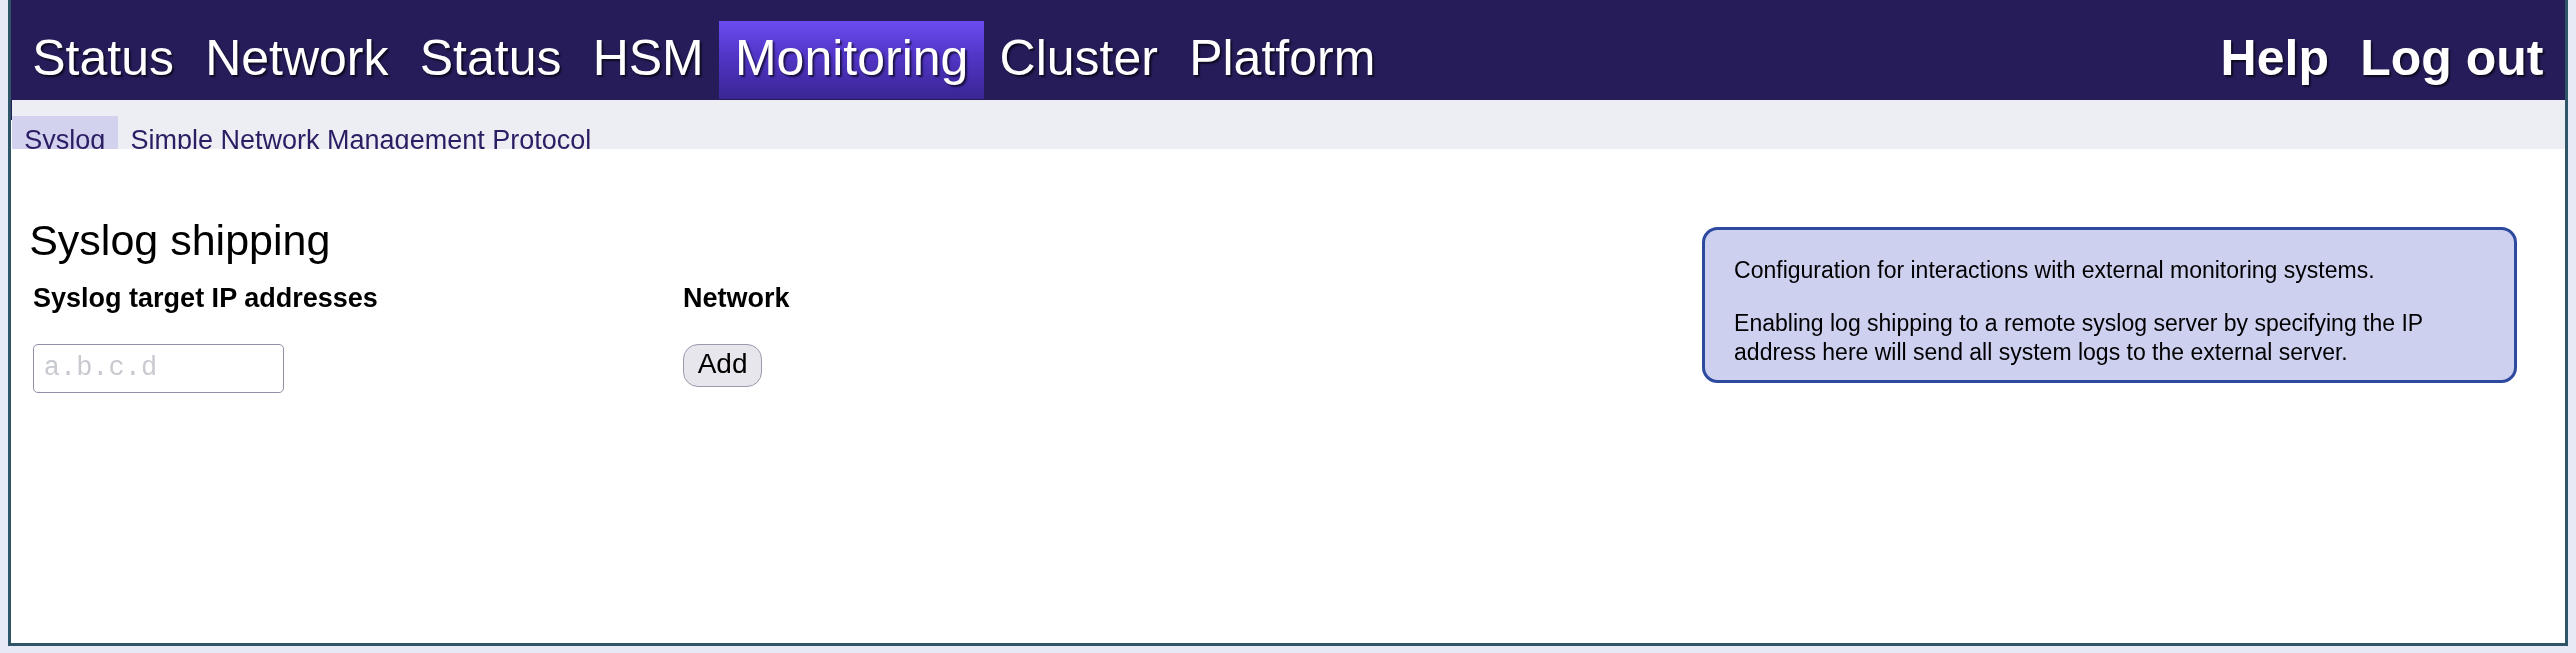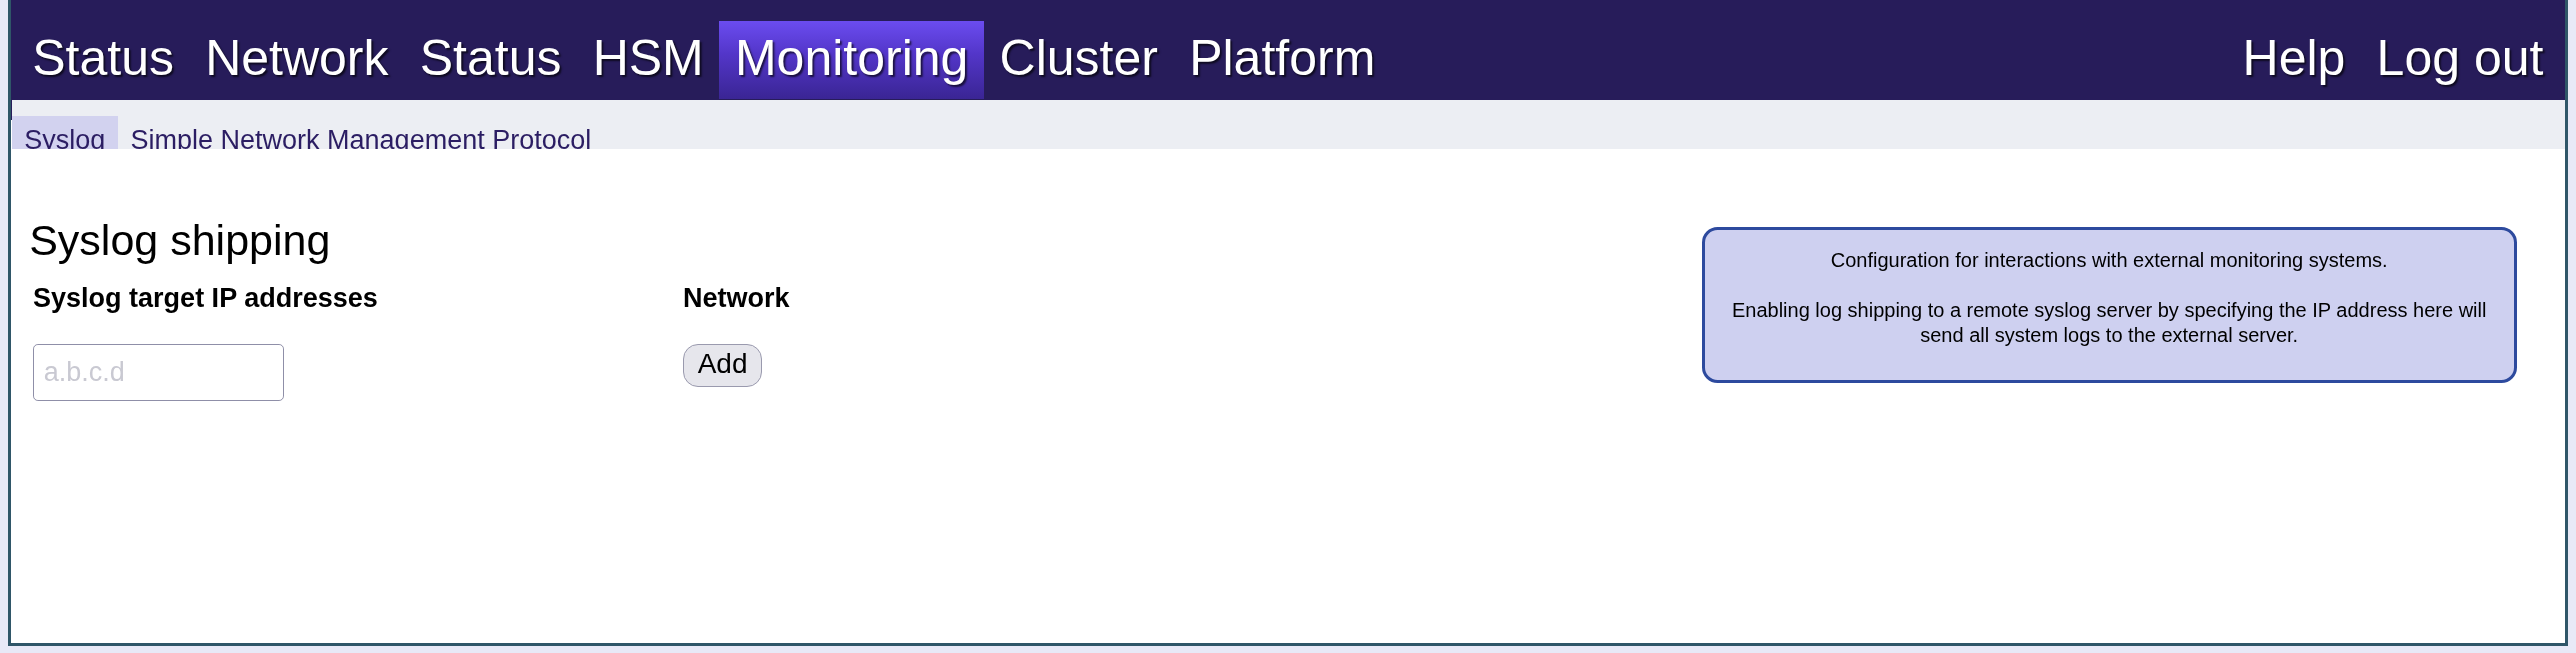--- a/index.html
+++ b/index.html
@@ -38,21 +38,21 @@
     width: 2560px;
     height: 120px;
     background: #271c5a;
     box-sizing: border-box;
     border-left: 3.9px solid #2f5668;
     border-right: 3.9px solid #2f5668;
     display: flex;
     padding: 0 5.8px;
   }
   .nav-left { display: flex; align-items: center; }
-  .nav-right { display: flex; align-items: center; margin-left: auto; }
+  .nav-right { display: flex; align-items: center; margin-left: auto; font-weight: bold; }
   .nav-item {
     color: #ffffff;
     font-size: 50px;
     line-height: 1;
     padding: 11.7px 15.6px 15.6px 15.6px;
     white-space: nowrap;
     text-shadow: 1.9px 1.9px 1.9px rgba(0,0,0,0.65);
     cursor: pointer;
   }
   .nav-item.active {
@@ -118,27 +118,27 @@
   }
   .col-head {
     font-size: 27px;
     font-weight: bold;
     color: #000000;
     line-height: 1;
     padding-bottom: 9.7px;
   }
   .ip-input {
     width: 251px;
-    height: 57px;
+    height: 49px;
     box-sizing: border-box;
     border: 1.9px solid #8f8fa8;
     border-radius: 4.9px;
     background: #ffffff;
     font-size: 27px;
-    font-family: Liberation Sans, sans-serif;
+    font-family: Liberation Mono, monospace;
     padding: 1.9px 9.7px;
     color: #222;
     outline: none;
   }
   .ip-input::placeholder { color: #c9c9d2; }
 
   .add-button {
     font-family: "Liberation Sans", sans-serif;
     font-size: 28px;
     line-height: 1;
@@ -157,25 +157,24 @@
     top: 78px;
     width: 815px;
     height: 156px;
     box-sizing: border-box;
     background: #ced0f0;
     border: 3.9px solid #2d4a9e;
     border-radius: 15.6px;
     padding: 17.5px 21.4px;
   }
   .info-panel p {
-    margin: 0;
-    font-size: 20px;
+    margin: 8px;
+    font-size: 23px;
     line-height: 1.25;
     color: #000;
-    text-align: center;
   }
   .info-panel p + p { margin-top: 25px; }
 </style>
 </head>
 <body>
 
 <div id="page">
 
   <div class="frame"></div>
 

